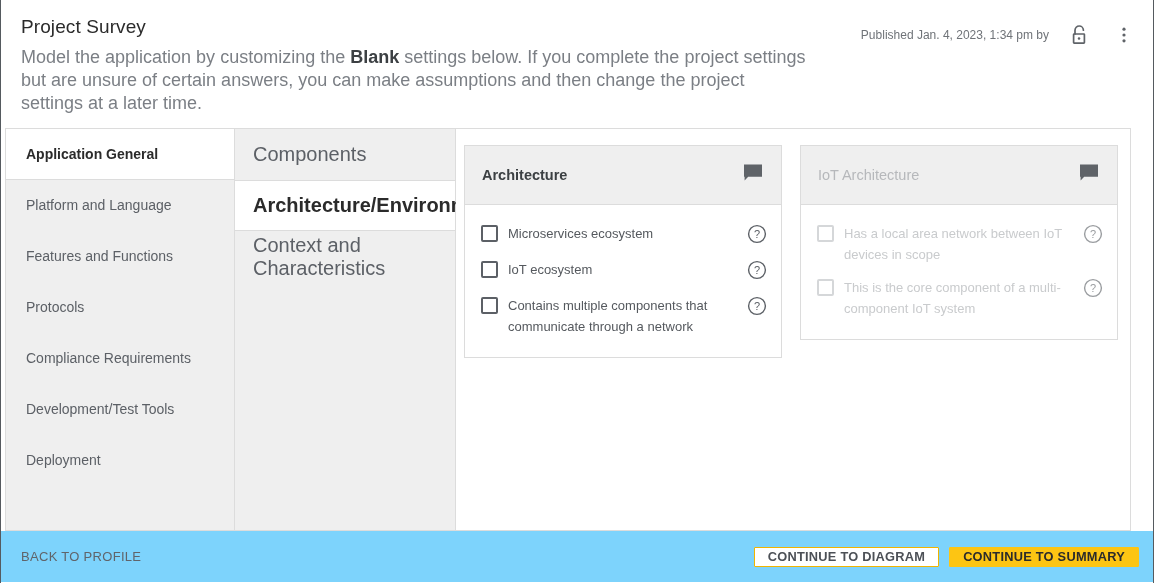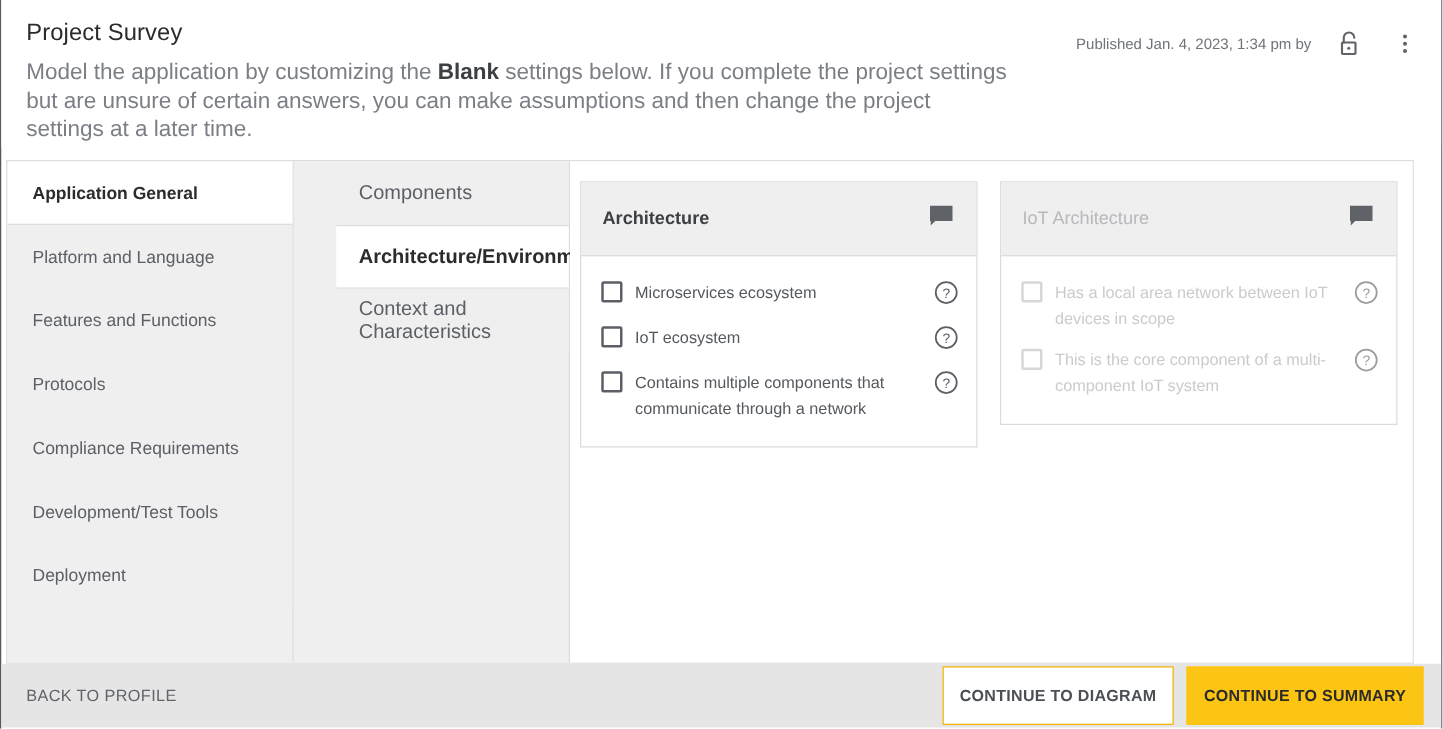--- a/index.html
+++ b/index.html
@@ -107,26 +107,25 @@
     width: 221px;
     flex: 0 0 221px;
     background: #efefef;
     border-right: 1px solid #dcdcdc;
   }
   .sub-item {
     height: 51px;
     display: flex;
     align-items: center;
     padding: 0 14px 0 18px;
-    font-size: 16px;
+    font-size: 20px;
     color: #5c6066;
     background: #efefef;
     border-top: 1px solid transparent;
     border-bottom: 1px solid transparent;
-    margin-left: 34px;
   }
   .sub-item.active {
     background: #ffffff;
     color: #2b2b2b;
     font-weight: 700;
     border-top: 1px solid #dcdcdc;
     border-bottom: 1px solid #dcdcdc;
   }
 
   
@@ -194,37 +193,37 @@
     color: #5c6066;
   }
   .qcard.disabled .help { color: #9a9da0; }
 
   
   .footer {
     position: absolute;
     left: 0; right: 0;
     top: 531px;
     height: 51px;
-    background: #e5e5e5;
+    background: #7dd3fc;
     display: flex;
     align-items: center;
     padding: 0 14px 0 20px;
   }
   .back-link {
     font-size: 13px;
     color: #60646a;
     letter-spacing: .3px;
   }
   .footer-actions {
     margin-left: auto;
     display: flex;
     gap: 10px;
   }
   .btn {
-    height: 47px;
+    height: 20px;
     padding: 0 13px;
     font-size: 12.8px;
     font-weight: 700;
     letter-spacing: .25px;
     display: flex;
     align-items: center;
     justify-content: center;
     border-radius: 1px;
   }
   .btn-outline {

